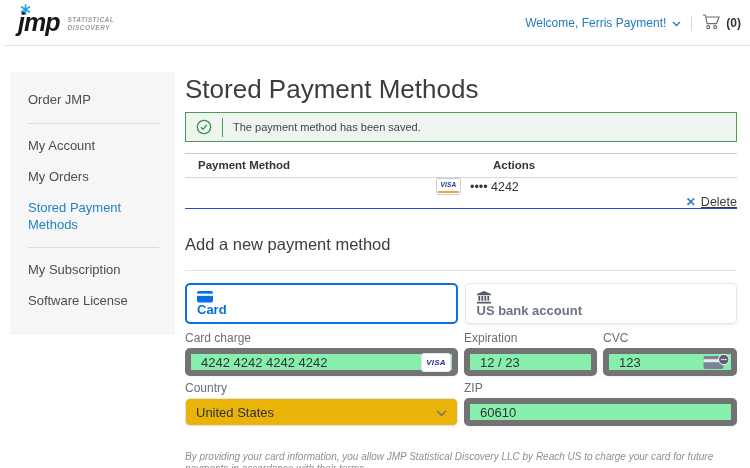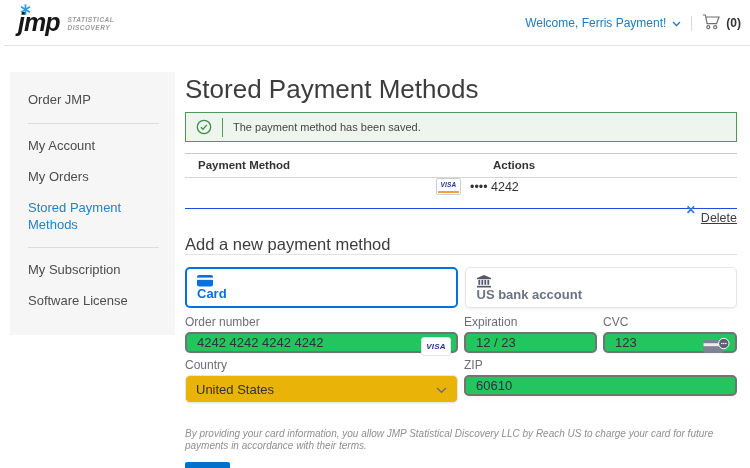--- a/index.html
+++ b/index.html
@@ -46,40 +46,40 @@
   .t-row { display:flex; align-items:flex-end; border-bottom:1px solid #1d4ed8; height:31px;flex-direction:column; }
   .pm-cell { width:308px; display:flex; align-items:center; gap:9px; padding-left:7px; }
   .visa-chip { width:25px; height:17px; background:#fff; border:1px solid #c9cfdb; border-radius:2px;
     display:flex; flex-direction:column; }
   .visa-chip-txt { flex:1; font-size:6.5px; font-weight:700; font-style:italic; color:#1a3c8b;
     text-align:center; line-height:11px; letter-spacing:0.2px; }
   .visa-chip-stripe { height:2.5px; background:#f2a33c; margin:0 1px 1px; }
   .card-digits { font-size:12.5px; color:#333; }
   .delete-link { display:flex; align-items:center; gap:5px; cursor:pointer; }
   .delete-x { color:#2b7fd0; font-weight:700; font-size:12px; line-height:1; }
-  .delete-text { font-size:12.5px; color:#3d3d3d; text-decoration:underline;margin-top:16px; }
+  .delete-text { font-size:12.5px; color:#3d3d3d; text-decoration:underline; }
   
   .section-heading { margin-top:26px; font-size:16.5px; font-weight:400; color:#3d3d3d;
-    padding-bottom:0; border-bottom:1px solid #e2e2e2; }
+    padding-bottom:16px; border-bottom:1px solid #e2e2e2; }
   .tabs { display:flex; gap:7px; margin-top:12px; }
   .tab { flex:1; height:41px; border-radius:5px; display:flex; flex-direction:column;
     cursor:pointer; background:#fff; }
   .tab.selected { border:2px solid #0570de; padding:6px 10px; }
   .tab.unselected { border:1px solid #e6e6e6; padding:7px 11px;
     box-shadow:0 1px 1px rgba(0,0,0,0.03), 0 2px 5px rgba(0,0,0,0.04); }
   .tab-label { font-size:13px; font-weight:700; line-height:13px; }
   .tab.selected .tab-label { color:#0570de; }
   .tab.unselected .tab-label { color:#697386; }
   .tab-icon { display:flex; }
   .form-grid1 { display:grid; grid-template-columns:273px 133px 134px; column-gap:6px; margin-top:8px; }
   .form-grid2 { display:grid; grid-template-columns:273px 273px; column-gap:6px; margin-top:6px; }
   .field-label { display:block; font-size:12px; color:#6d6e78; line-height:13px; margin-bottom:3px; }
   .input-wrap { position:relative; }
-  .field-input { width:100%; height:21px; border:2px solid #737373; border-radius:5px;
-    padding:0 10px; font-size:13px; color:#30313d; background:#22c55e; font-family:inherit;
+  .field-input { width:100%; height:28px; border:6px solid #737373; border-radius:5px;
+    padding:0 10px; font-size:13px; color:#30313d; background:#86efac; font-family:inherit;
     box-shadow:0 1px 1px rgba(0,0,0,0.03), 0 3px 6px rgba(0,0,0,0.02); outline:none; }
   .visa-badge { position:absolute; right:7px; top:5px; width:30px; height:19px; background:#fff;
     border:1px solid #e6e6e6; border-radius:3px; display:flex; align-items:center; justify-content:center;
     font-size:8px; font-weight:700; font-style:italic; color:#2a2f8f; letter-spacing:0.2px; }
   .cvc-icon { position:absolute; right:7px; top:5px; display:flex; }
   .select-field { height:28px; border:1px solid #e6e6e6; border-radius:5px; background:#eab308;
     padding:0 10px; font-size:13px; color:#30313d; display:flex; align-items:center;
     justify-content:space-between; cursor:pointer;
     box-shadow:0 1px 1px rgba(0,0,0,0.03), 0 3px 6px rgba(0,0,0,0.02); }
   .disclaimer { margin-top:25px; font-size:10px; color:#8f8f8f; line-height:12px;font-style:italic; }
@@ -194,21 +194,21 @@
           <rect x="10.4" y="5" width="1.8" height="4.8"></rect>
           <rect x="0" y="10.8" width="14" height="1.7"></rect>
         </svg>
       </span>
       <span class="tab-label">US bank account</span>
     </div>
   </div>
 
   <div class="form-grid1">
     <div>
-      <label class="field-label">Order number</label>
+      <label class="field-label">Card charge</label>
       <div class="input-wrap">
         <input class="field-input" value="4242 4242 4242 4242" style="">
         <span class="visa-badge">VISA</span>
       </div>
     </div>
     <div>
       <label class="field-label">Expiration</label>
       <div class="input-wrap">
         <input class="field-input" value="12 / 23" style="">
       </div>

